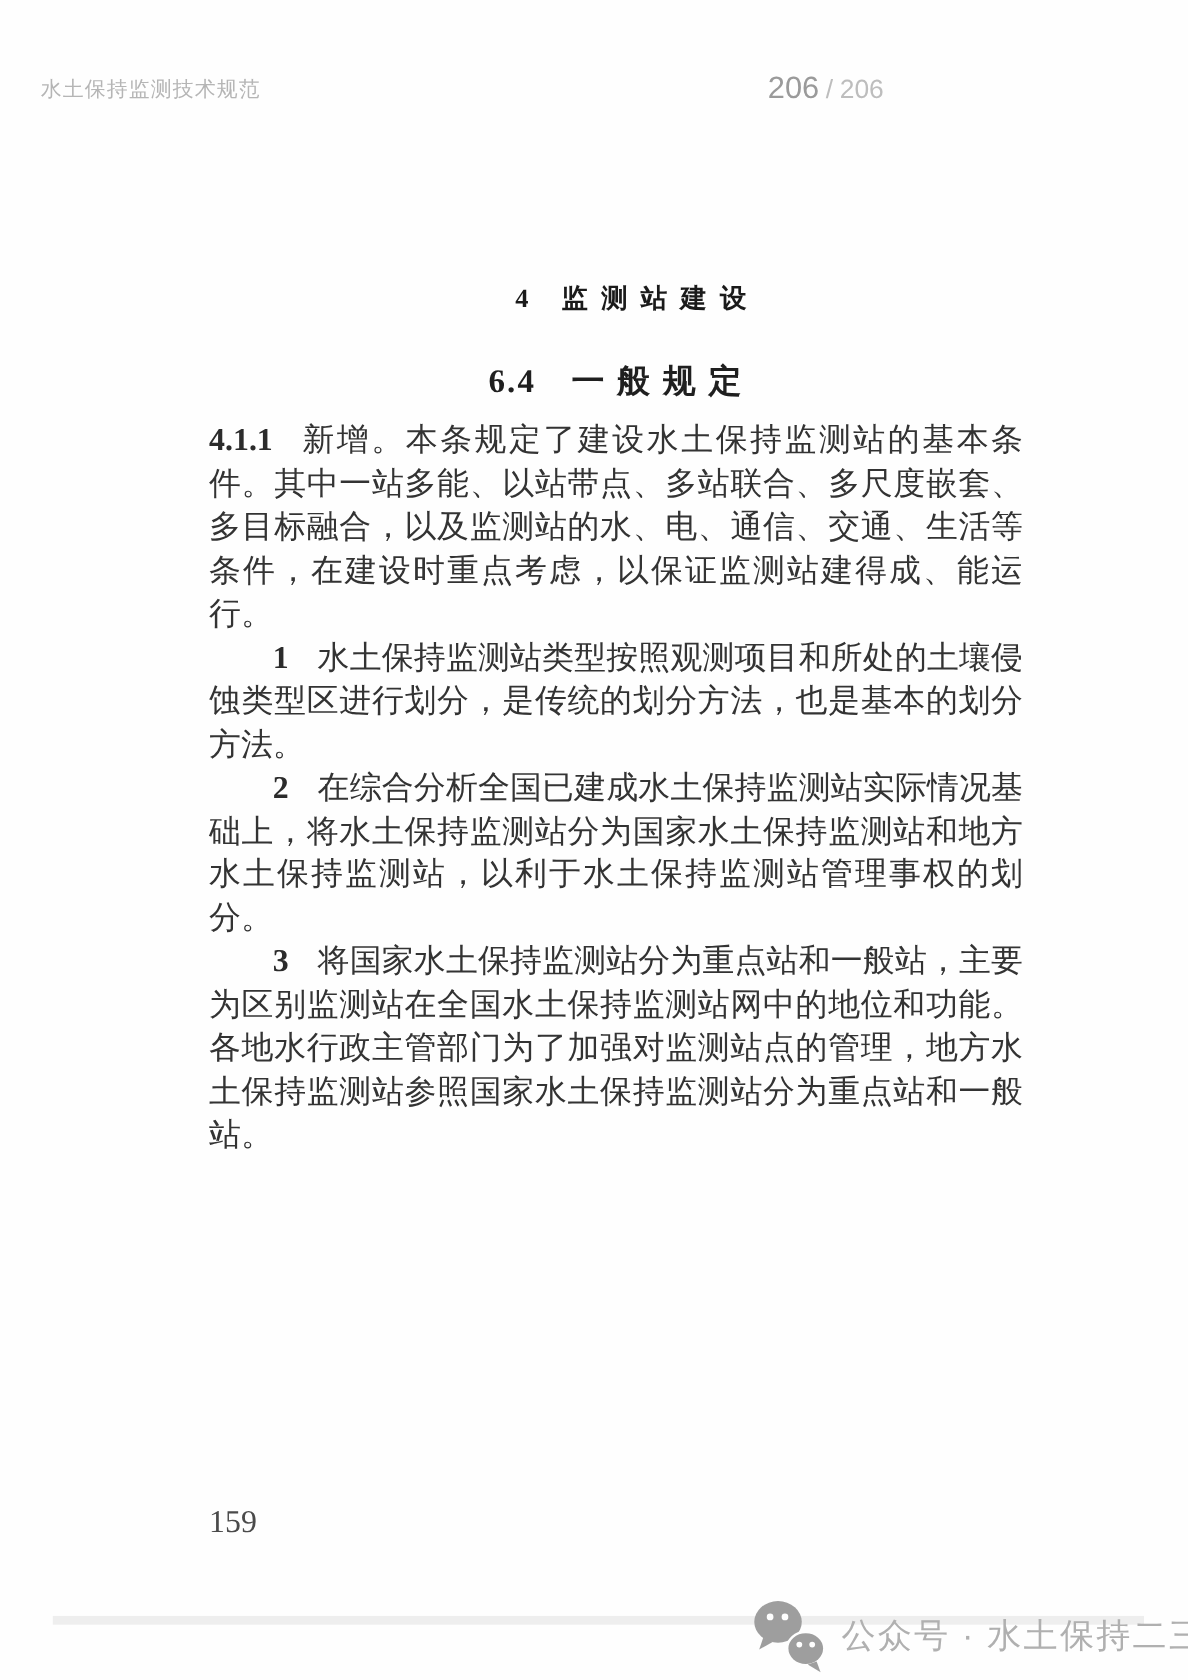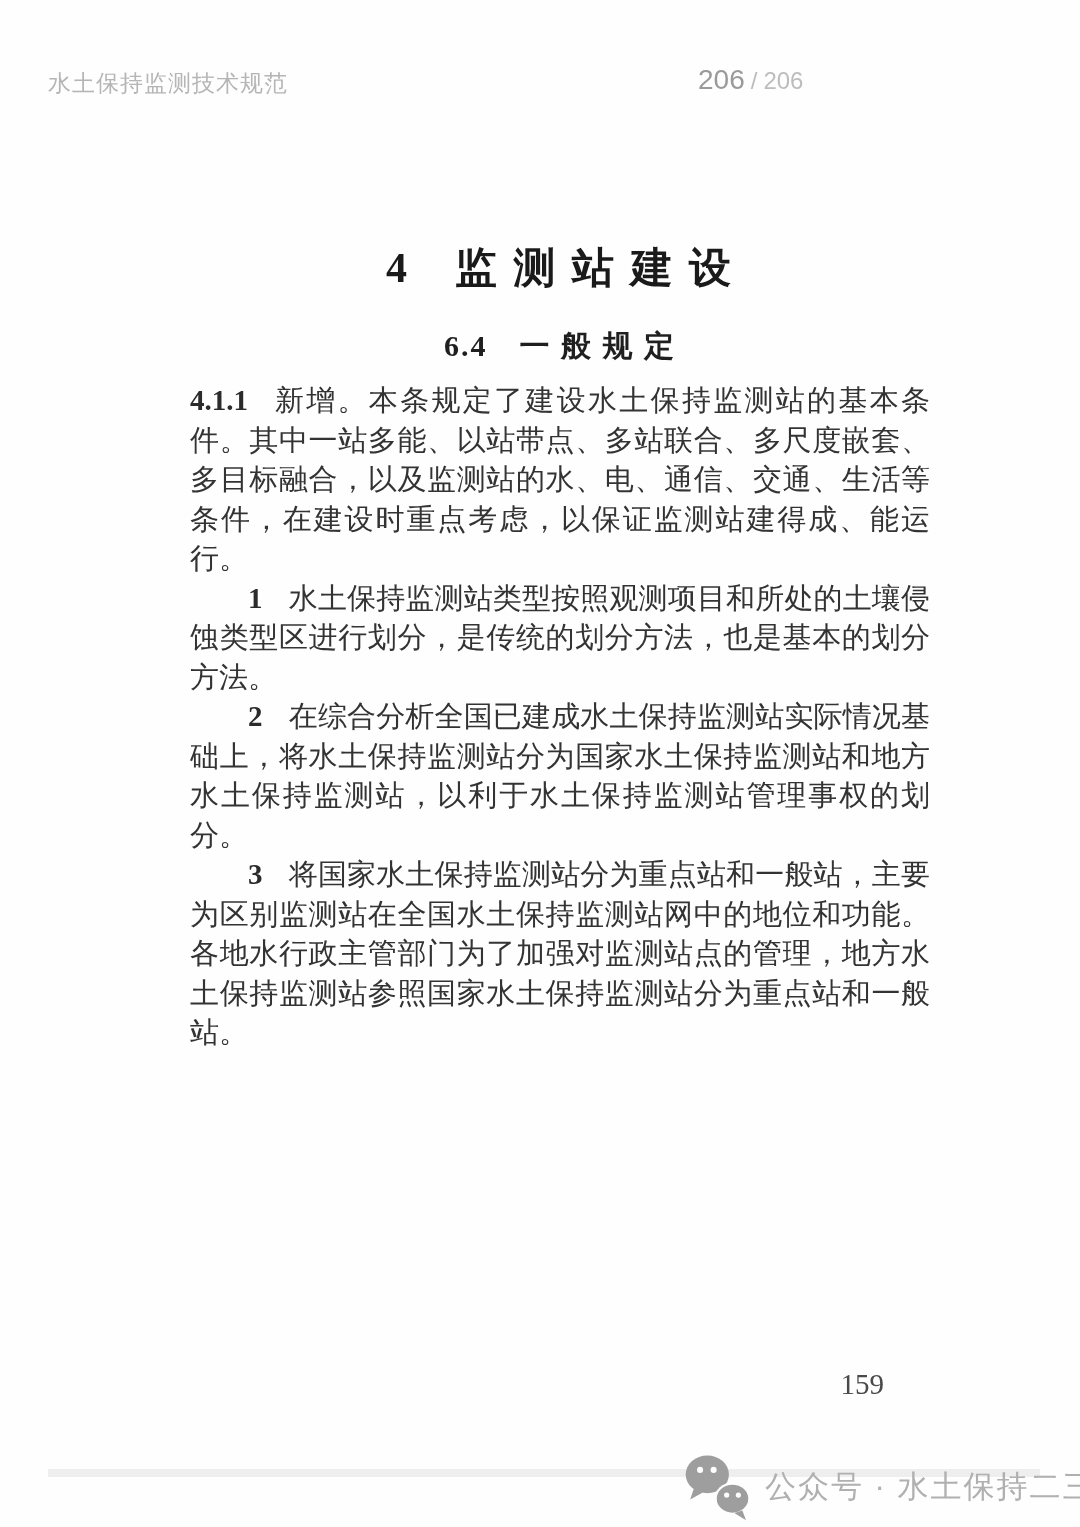--- a/index.html
+++ b/index.html
@@ -13,35 +13,35 @@
   .page {
     position: absolute; inset: 0;
     background: #fefefe;
   }
 
   
   .header {
     position: absolute; left: 0; top: 0; width: 100%; height: 110px;
   }
   .doc-title {
-    position: absolute; left: 48px; top: 68px;
+    position: absolute; left: 37px; top: 68px;
     font-family: Liberation Sans, sans-serif;
-    font-size: 23px; color: #b5b5b5; letter-spacing: 1px;
+    font-size: 19px; color: #b5b5b5; letter-spacing: 1px;
   }
   .page-indicator {
     position: absolute; left: 698px; top: 64px;
     font-family: Liberation Sans, sans-serif;
     color: #b8b8b8;
   }
   .page-indicator .cur { font-size: 28px; color: #9a9a9a; }
   .page-indicator .sep { font-size: 24px; color: #bdbdbd; margin: 0 6px; }
   .page-indicator .tot { font-size: 24px; color: #bdbdbd; }
   h1.chapter {
-    position: absolute; left: 190px; width: 740px; top: 240px; margin: 0;
-    text-align: center; font-size: 42px; font-weight: bold;
+    position: absolute; left: 190px; width: 740px; top: 240px; margin: 15px;
+    text-align: center; font-size: 24px; font-weight: bold;
     color: #1a1a1a; letter-spacing: 3px;
   }
   h2.section {
     position: absolute; left: 190px; width: 740px; top: 326px; margin: 0;
     text-align: center; font-size: 30px; font-weight: bold;
     color: #1f1f1f; letter-spacing: 2px;
   }
 
   
   .body-text {
@@ -52,21 +52,21 @@
   .body-text p { margin: 0; }
   .body-text p b { font-weight: bold; color: #2b2b2b; }
   p.clause b { margin-right: 0.85em; }
   p.indent { text-indent: 2em; }
   p.item { text-indent: 2em; }
   p.item b { margin-right: 0.9em; }
 
   
   .pageno {
     position: absolute; left: 190px; width: 740px; top: 1368px;
-    text-align: right; padding-right: 46px; box-sizing: border-box;
+    padding-right: 46px; box-sizing: border-box;
     font-size: 29px; color: #4a4a4a;
   }
   .footer-rule {
     position: absolute; left: 48px; top: 1469px; width: 992px; height: 8px;
     background: #eeeeee;
   }
   .watermark {
     position: absolute; left: 683px; top: 1452px;
     display: flex; align-items: center;
   }

